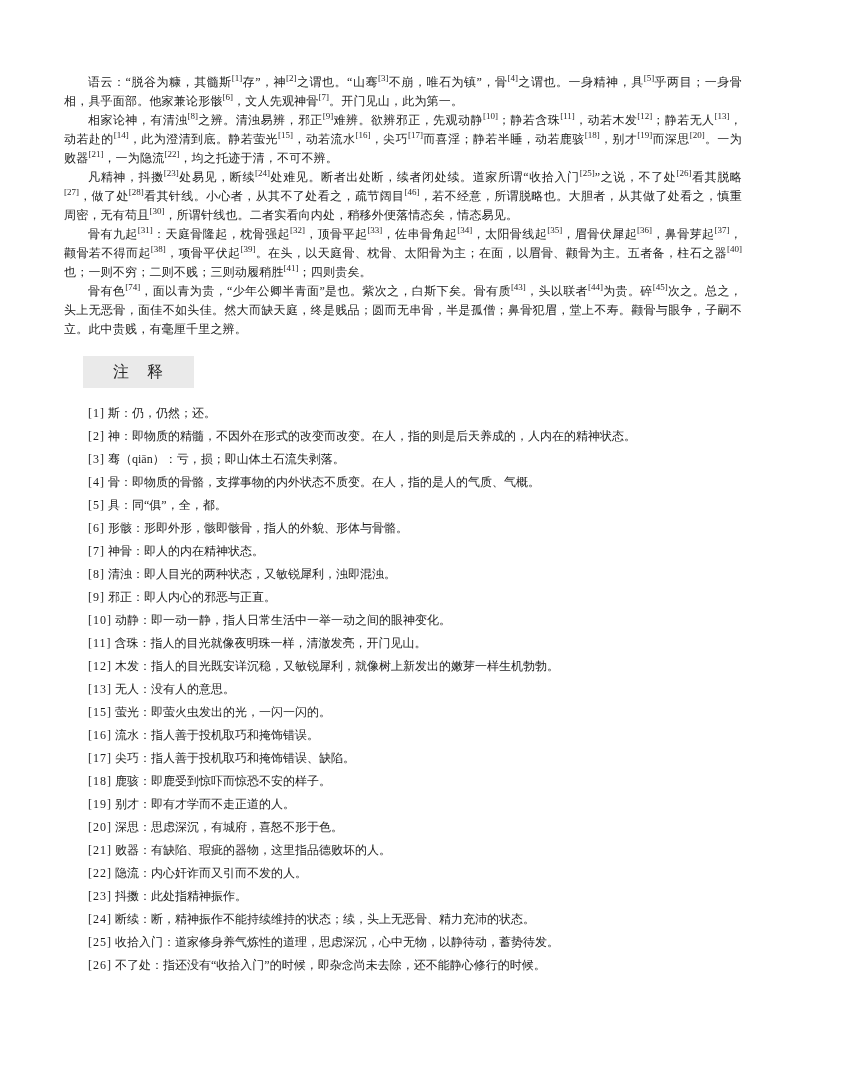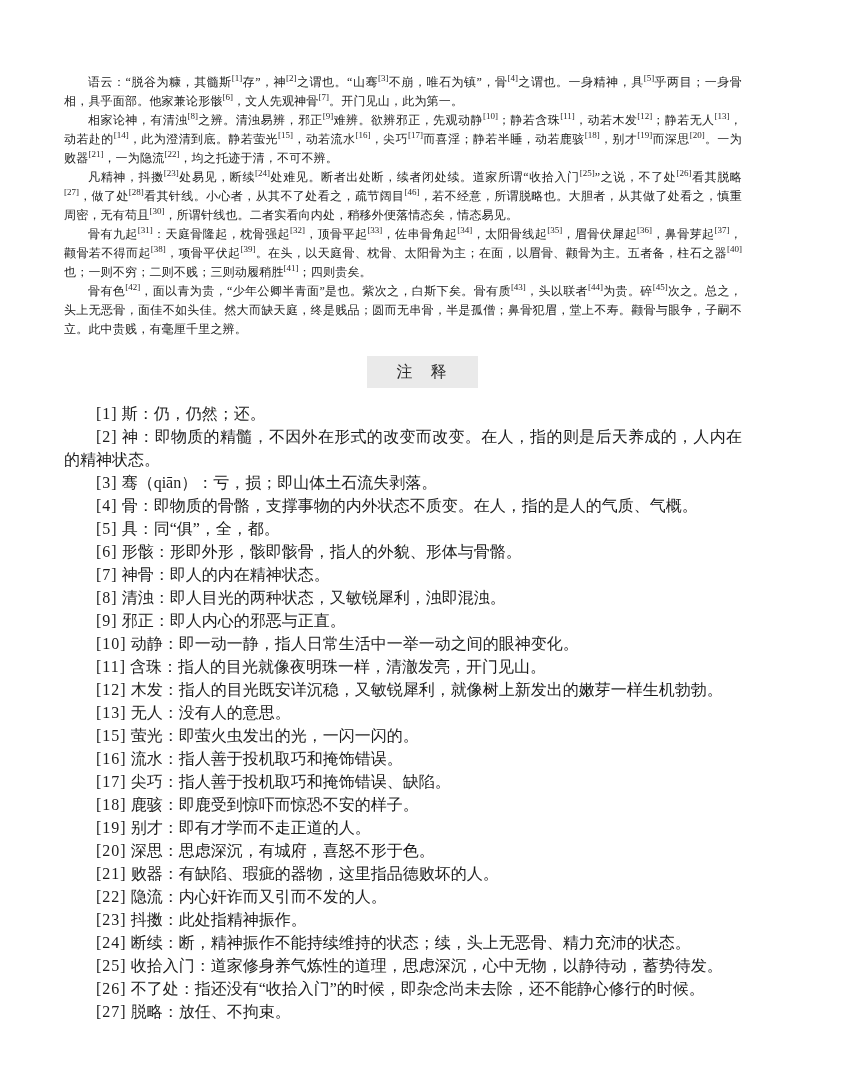--- a/index.html
+++ b/index.html
@@ -28,54 +28,54 @@
     letter-spacing: 0.2px;
   }
   sup.ref {
     font-size: 9px;
     line-height: 0;
     vertical-align: super;
     letter-spacing: 0;
   }
   .heading-row {
     margin: 17px 0 14px 0;
-    text-align: center;
+    text-align: left;
   }
   .notes-heading {
     position: relative;
     left: 19px;
     display: inline-block;
     background: #eaeaea;
     color: #2a2a2a;
     font-size: 16px;
     line-height: 18px;
     padding: 7px 30px;
     letter-spacing: 1px;
   }
   .notes p {
     margin: 0;
-    font-size: 16px;
+    font-size: 12px;
     line-height: 23px;
     text-align: justify;
     text-indent: 2em;
   }
   .note-label {
     letter-spacing: 1px;
   }
 </style>
 </head>
 <body>
 
 <div class="page">
   <section class="intro" id="intro-section">
       <p>语云：“脱谷为糠，其髓斯<sup class="ref">[1]</sup>存”，神<sup class="ref">[2]</sup>之谓也。“山骞<sup class="ref">[3]</sup>不崩，唯石为镇”，骨<sup class="ref">[4]</sup>之谓也。一身精神，具<sup class="ref">[5]</sup>乎两目；一身骨相，具乎面部。他家兼论形骸<sup class="ref">[6]</sup>，文人先观神骨<sup class="ref">[7]</sup>。开门见山，此为第一。</p>
       <p>相家论神，有清浊<sup class="ref">[8]</sup>之辨。清浊易辨，邪正<sup class="ref">[9]</sup>难辨。欲辨邪正，先观动静<sup class="ref">[10]</sup>；静若含珠<sup class="ref">[11]</sup>，动若木发<sup class="ref">[12]</sup>；静若无人<sup class="ref">[13]</sup>，动若赴的<sup class="ref">[14]</sup>，此为澄清到底。静若萤光<sup class="ref">[15]</sup>，动若流水<sup class="ref">[16]</sup>，尖巧<sup class="ref">[17]</sup>而喜淫；静若半睡，动若鹿骇<sup class="ref">[18]</sup>，别才<sup class="ref">[19]</sup>而深思<sup class="ref">[20]</sup>。一为败器<sup class="ref">[21]</sup>，一为隐流<sup class="ref">[22]</sup>，均之托迹于清，不可不辨。</p>
       <p>凡精神，抖擞<sup class="ref">[23]</sup>处易见，断续<sup class="ref">[24]</sup>处难见。断者出处断，续者闭处续。道家所谓“收拾入门<sup class="ref">[25]</sup>”之说，不了处<sup class="ref">[26]</sup>看其脱略<sup class="ref">[27]</sup>，做了处<sup class="ref">[28]</sup>看其针线。小心者，从其不了处看之，疏节阔目<sup class="ref">[46]</sup>，若不经意，所谓脱略也。大胆者，从其做了处看之，慎重周密，无有苟且<sup class="ref">[30]</sup>，所谓针线也。二者实看向内处，稍移外便落情态矣，情态易见。</p>
       <p>骨有九起<sup class="ref">[31]</sup>：天庭骨隆起，枕骨强起<sup class="ref">[32]</sup>，顶骨平起<sup class="ref">[33]</sup>，佐串骨角起<sup class="ref">[34]</sup>，太阳骨线起<sup class="ref">[35]</sup>，眉骨伏犀起<sup class="ref">[36]</sup>，鼻骨芽起<sup class="ref">[37]</sup>，颧骨若不得而起<sup class="ref">[38]</sup>，项骨平伏起<sup class="ref">[39]</sup>。在头，以天庭骨、枕骨、太阳骨为主；在面，以眉骨、颧骨为主。五者备，柱石之器<sup class="ref">[40]</sup>也；一则不穷；二则不贱；三则动履稍胜<sup class="ref">[41]</sup>；四则贵矣。</p>
-      <p>骨有色<sup class="ref">[42]</sup>，面以青为贵，“少年公卿半青面”是也。紫次之，白斯下矣。骨有质<sup class="ref">[43]</sup>，头以联者<sup class="ref">[44]</sup>为贵。碎<sup class="ref">[45]</sup>次之。总之，头上无恶骨，面佳不如头佳。然大而缺天庭，终是贱品；圆而无串骨，半是孤僧；鼻骨犯眉，堂上不寿。颧骨与眼争，子嗣不立。此中贵贱，有毫厘千里之辨。</p>
+      <p>骨有色<sup class="ref">[74]</sup>，面以青为贵，“少年公卿半青面”是也。紫次之，白斯下矣。骨有质<sup class="ref">[43]</sup>，头以联者<sup class="ref">[44]</sup>为贵。碎<sup class="ref">[45]</sup>次之。总之，头上无恶骨，面佳不如头佳。然大而缺天庭，终是贱品；圆而无串骨，半是孤僧；鼻骨犯眉，堂上不寿。颧骨与眼争，子嗣不立。此中贵贱，有毫厘千里之辨。</p>
     </section>
 
   <div class="heading-row">
     <span class="notes-heading">注　释</span>
   </div>
 
   <section class="notes" id="notes-section">
       <p><span class="note-label">[1]</span> <span>斯：仍，仍然；还。</span></p>
       <p><span class="note-label">[2]</span> <span>神：即物质的精髓，不因外在形式的改变而改变。在人，指的则是后天养成的，人内在的精神状态。</span></p>
       <p><span class="note-label">[3]</span> <span>骞（qiān）：亏，损；即山体土石流失剥落。</span></p>
@@ -94,15 +94,14 @@
       <p><span class="note-label">[17]</span> <span>尖巧：指人善于投机取巧和掩饰错误、缺陷。</span></p>
       <p><span class="note-label">[18]</span> <span>鹿骇：即鹿受到惊吓而惊恐不安的样子。</span></p>
       <p><span class="note-label">[19]</span> <span>别才：即有才学而不走正道的人。</span></p>
       <p><span class="note-label">[20]</span> <span>深思：思虑深沉，有城府，喜怒不形于色。</span></p>
       <p><span class="note-label">[21]</span> <span>败器：有缺陷、瑕疵的器物，这里指品德败坏的人。</span></p>
       <p><span class="note-label">[22]</span> <span>隐流：内心奸诈而又引而不发的人。</span></p>
       <p><span class="note-label">[23]</span> <span>抖擞：此处指精神振作。</span></p>
       <p><span class="note-label">[24]</span> <span>断续：断，精神振作不能持续维持的状态；续，头上无恶骨、精力充沛的状态。</span></p>
       <p><span class="note-label">[25]</span> <span>收拾入门：道家修身养气炼性的道理，思虑深沉，心中无物，以静待动，蓄势待发。</span></p>
       <p><span class="note-label">[26]</span> <span>不了处：指还没有“收拾入门”的时候，即杂念尚未去除，还不能静心修行的时候。</span></p>
-      <p><span class="note-label">[27]</span> <span>脱略：放任、不拘束。</span></p>
     </section>
 </div>
 
 </body></html>

